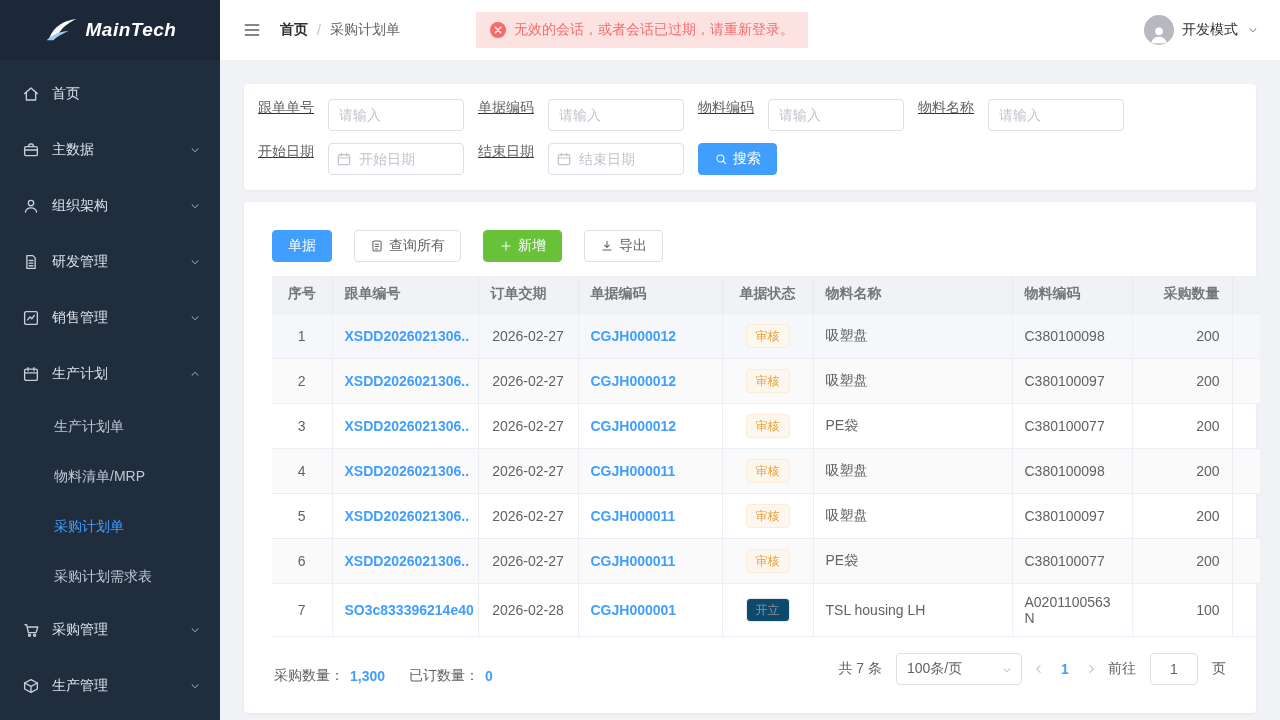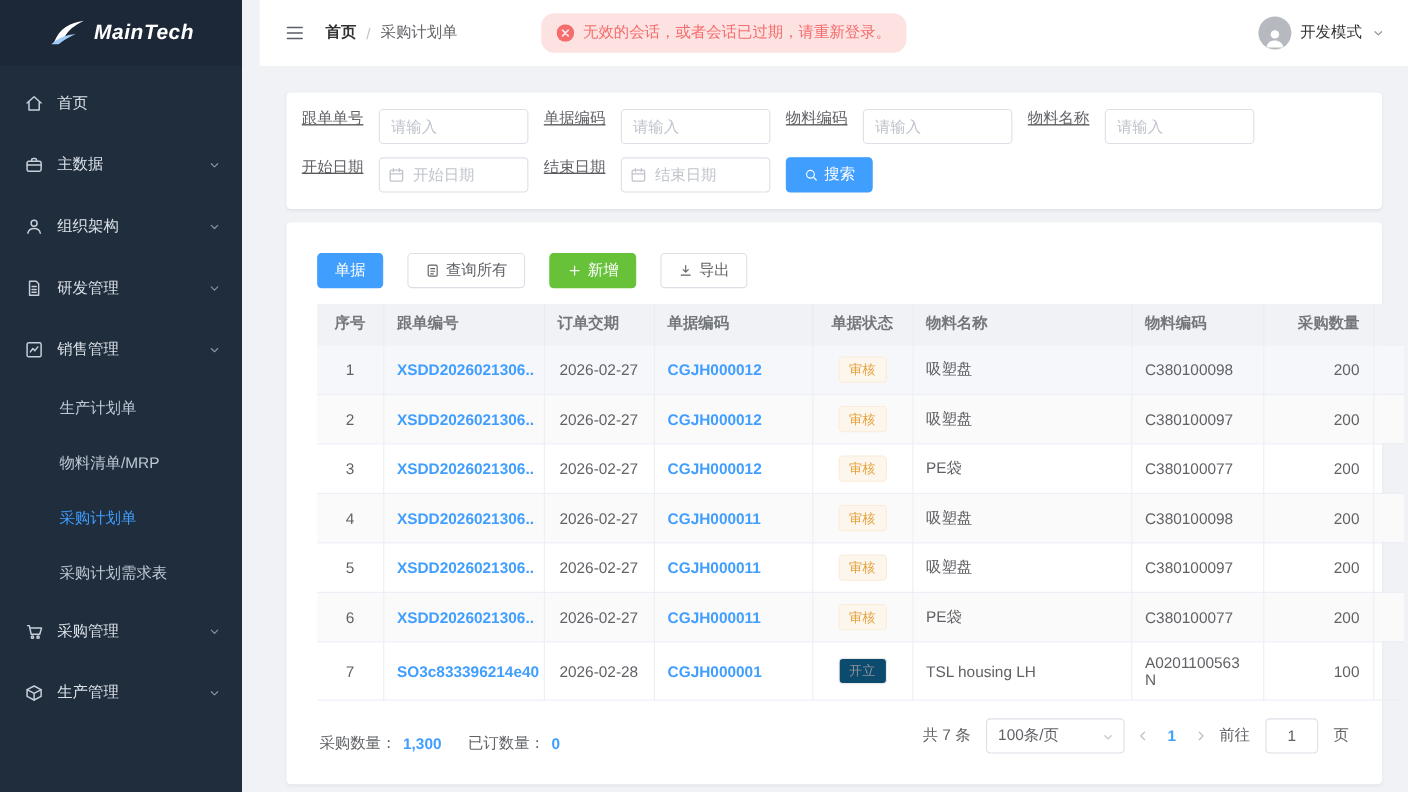--- a/index.html
+++ b/index.html
@@ -1,18 +1,18 @@
 <!DOCTYPE html>
 <html><head>
 <meta charset="utf-8">
 <style>
   * { box-sizing: border-box; margin: 0; padding: 0; }
   html,body { width:1280px; height:720px; overflow:hidden; }
   body { font-family: "Liberation Sans", "DejaVu Sans", sans-serif; font-size:14px; color:#303133; background:#f0f2f5; }
-  .app { display:flex; width:1280px; height:720px;gap:16px; }
+  .app { display:flex; width:1280px; height:720px; }
 
   
   .sidebar { width:220px; min-width:220px; height:720px; background:#1f2d3d; color:#dce1e8; display:flex; flex-direction:column; }
   .logo { height:60px; display:flex; align-items:center; justify-content:center; gap:8px; background:#1c2838; }
   .logo svg { width:34px; height:26px; }
   .logo-text { font-size:19px; font-weight:700; font-style:italic; color:#ffffff; letter-spacing:.5px; }
   .side-nav { padding-top:6px; flex:1; }
   .side-item { height:56px; display:flex; align-items:center; padding:0 18px 0 22px; cursor:pointer; }
   .side-item .ic { width:18px; height:18px; margin-right:12px; color:#c8cfd9; flex:none; }
   .side-label { flex:1; font-size:14px; }
@@ -24,21 +24,21 @@
   { width:100%; height:100%; fill:none; stroke:currentColor; stroke-width:1.8; stroke-linecap:round; stroke-linejoin:round; display:block; }
 
   
   .main { flex:1; display:flex; flex-direction:column; min-width:0; }
   .topbar { height:60px; background:#ffffff; display:flex; align-items:center; padding:0 20px 0 22px; position:relative; flex:none; }
   .hamburger { width:20px; height:20px; color:#5a5e66; cursor:pointer; margin-right:18px; }
   .breadcrumb { display:flex; align-items:center; gap:9px; font-size:14px; }
   .bc-root { font-weight:700; color:#303133; cursor:pointer; }
   .bc-sep { color:#c0c4cc; }
   .bc-current { color:#606266; }
-  .alert { position:absolute; left:256px; top:12px; height:36px; display:flex; align-items:center; gap:8px; background:#fde2e2; color:#f56c6c; border-radius:12px; padding:0 14px; font-size:14px; }
+  .alert { position:absolute; left:256px; top:12px; height:36px; display:flex; align-items:center; gap:8px; background:#fde2e2; color:#f56c6c; border-radius:0; padding:0 14px; font-size:14px; }
   .alert-ic { width:16px; height:16px; flex:none; }
   .top-right { margin-left:auto; display:flex; align-items:center; gap:8px; cursor:pointer; }
   .avatar { width:30px; height:30px; border-radius:50%; background:#b6b9bf; display:flex; align-items:flex-end; justify-content:center; overflow:hidden; }
   .avatar svg { width:22px; height:22px; }
   .mode-label { color:#303133; }
   .chev { width:14px; height:14px; color:#909399; }
 
   .content { flex:1; overflow:auto; padding:24px; background:#f0f2f5; }
   .card { background:#fff; border-radius:4px; box-shadow:0 1px 3px rgba(0,0,0,.06); }
 
@@ -157,20 +157,34 @@
     <span class="ic">
             <svg viewBox="0 0 24 24">
               <rect x="3.5" y="3.5" width="17" height="17" rx="2"></rect>
               <path d="M7.5 14.5l3-4 2.5 2.5 3.5-4.5"></path>
             </svg>
           </span>
     <span class="side-label">销售管理</span>
     <span class="side-chevron">
             <svg viewBox="0 0 24 24">
               <path d="M7 10l5 5 5-5"></path>
+            </svg>
+          </span>
+  </div>
+        <div class="side-item">
+    <span class="ic">
+            <svg viewBox="0 0 24 24">
+              <rect x="3.5" y="5.5" width="17" height="15" rx="2"></rect>
+              <path d="M3.5 10.5h17M8 3.5v4M16 3.5v4"></path>
+            </svg>
+          </span>
+    <span class="side-label">生产计划</span>
+    <span class="side-chevron">
+            <svg viewBox="0 0 24 24">
+              <path d="M7 14l5-5 5 5"></path>
             </svg>
           </span>
   </div>
         <div class="side-sub">生产计划单</div>
         <div class="side-sub">物料清单/MRP</div>
         <div class="side-sub active">采购计划单</div>
         <div class="side-sub">采购计划需求表</div>
         <div class="side-item">
     <span class="ic">
             <svg viewBox="0 0 24 24">

